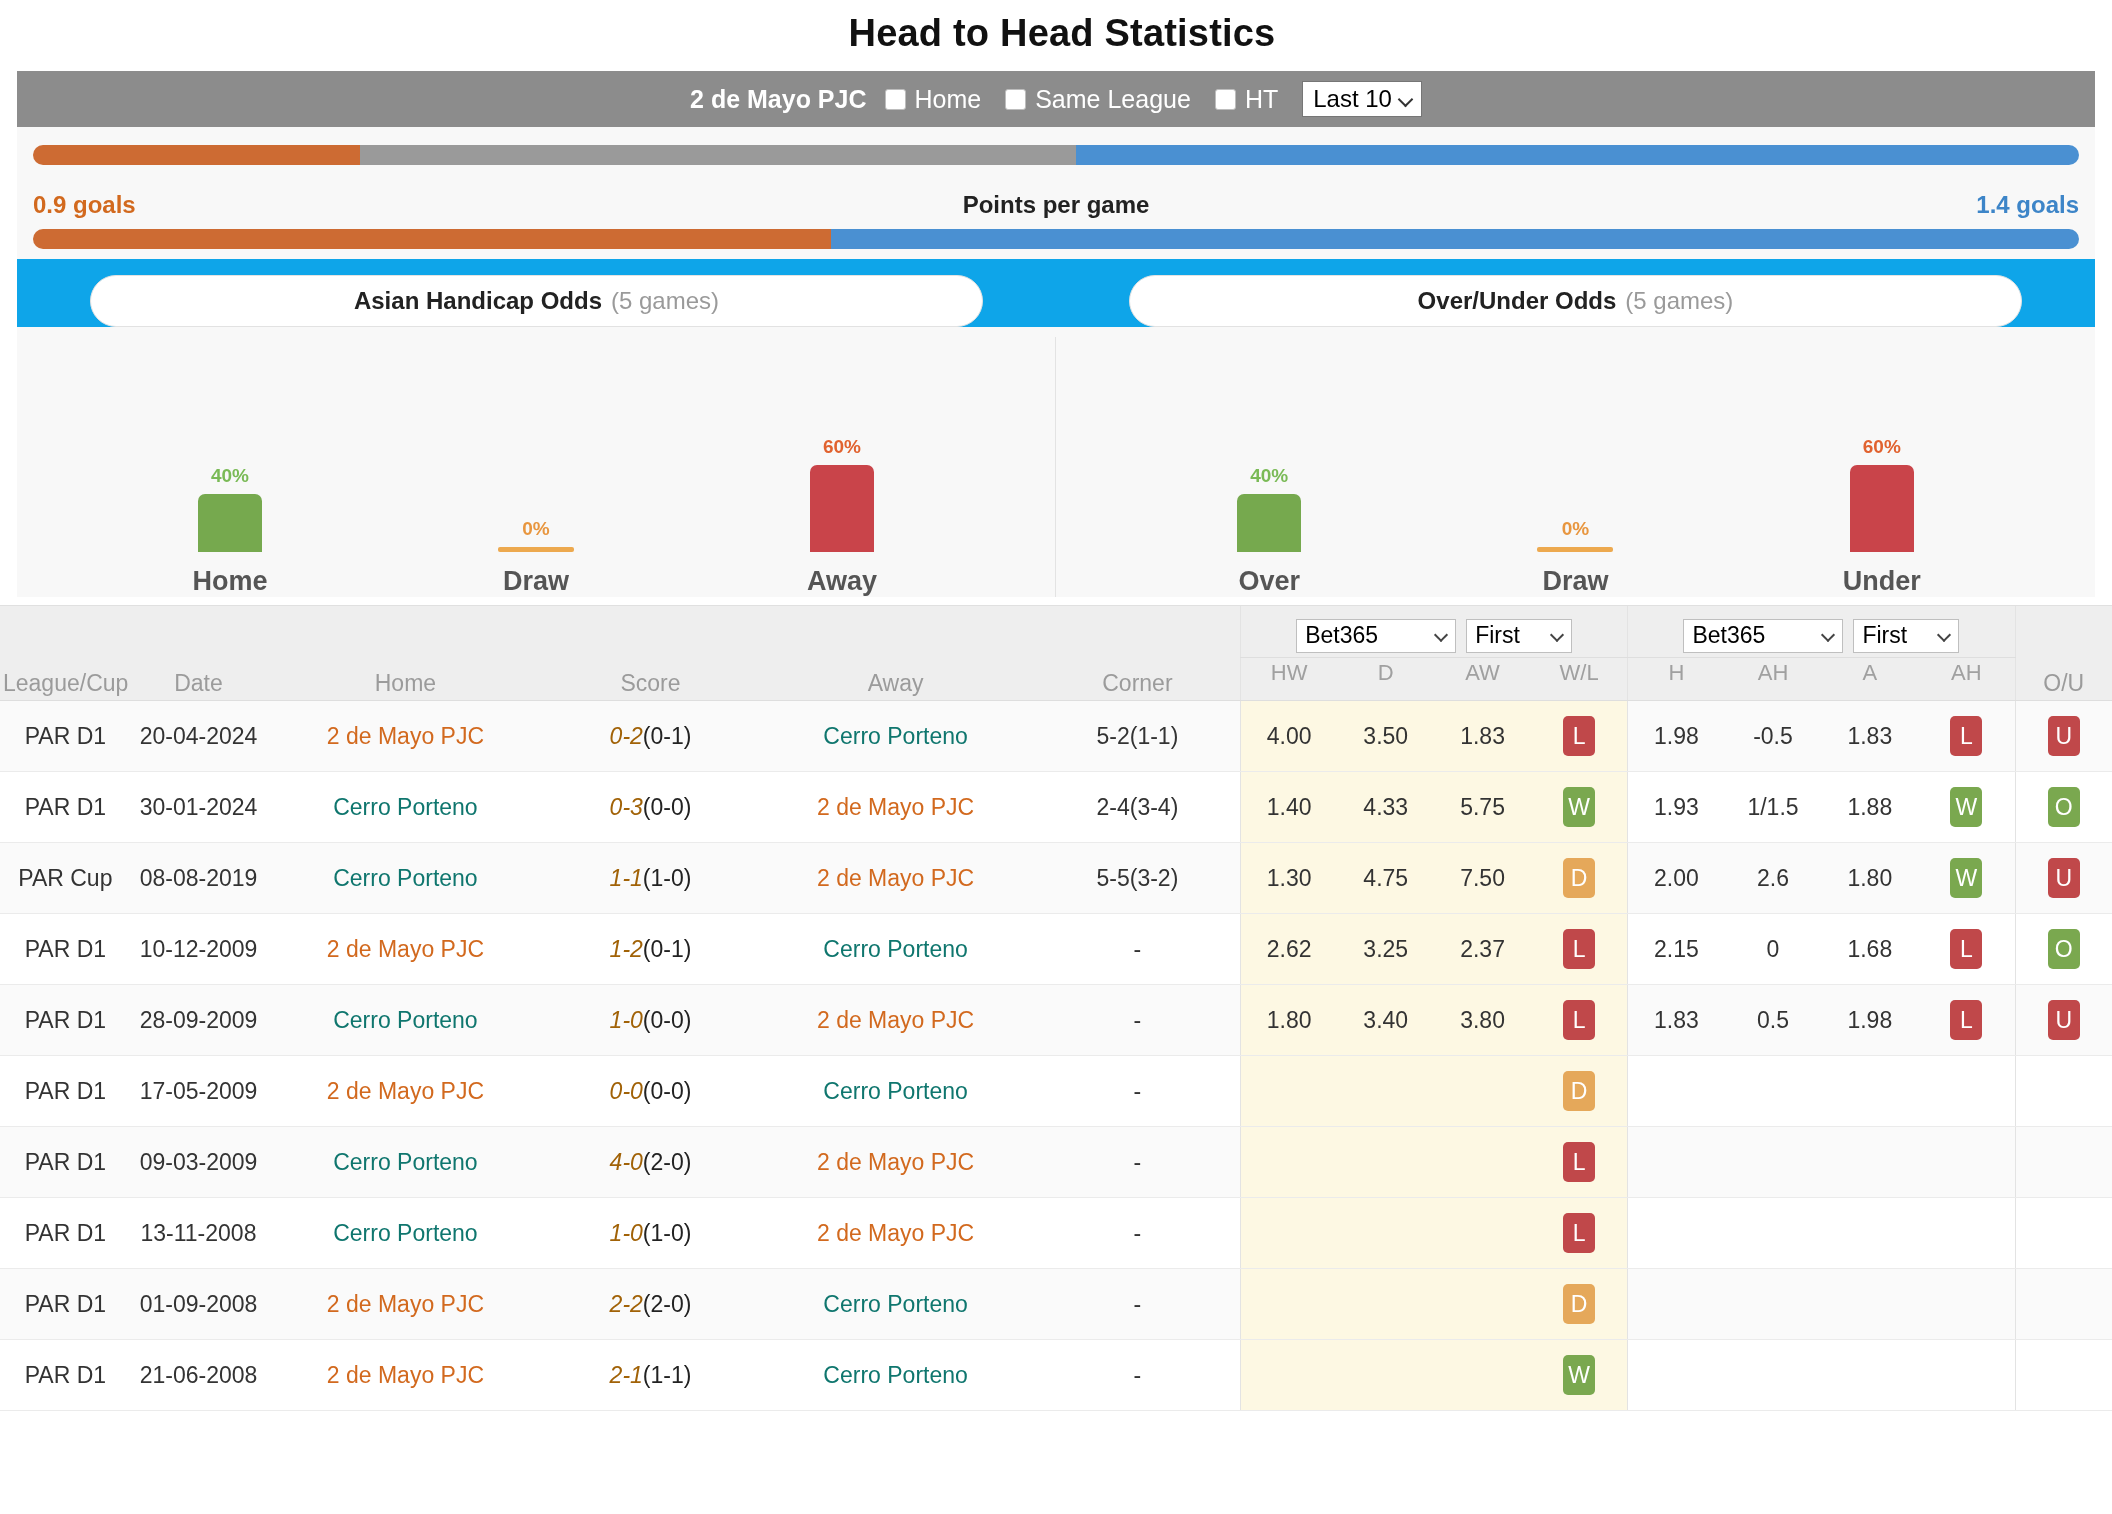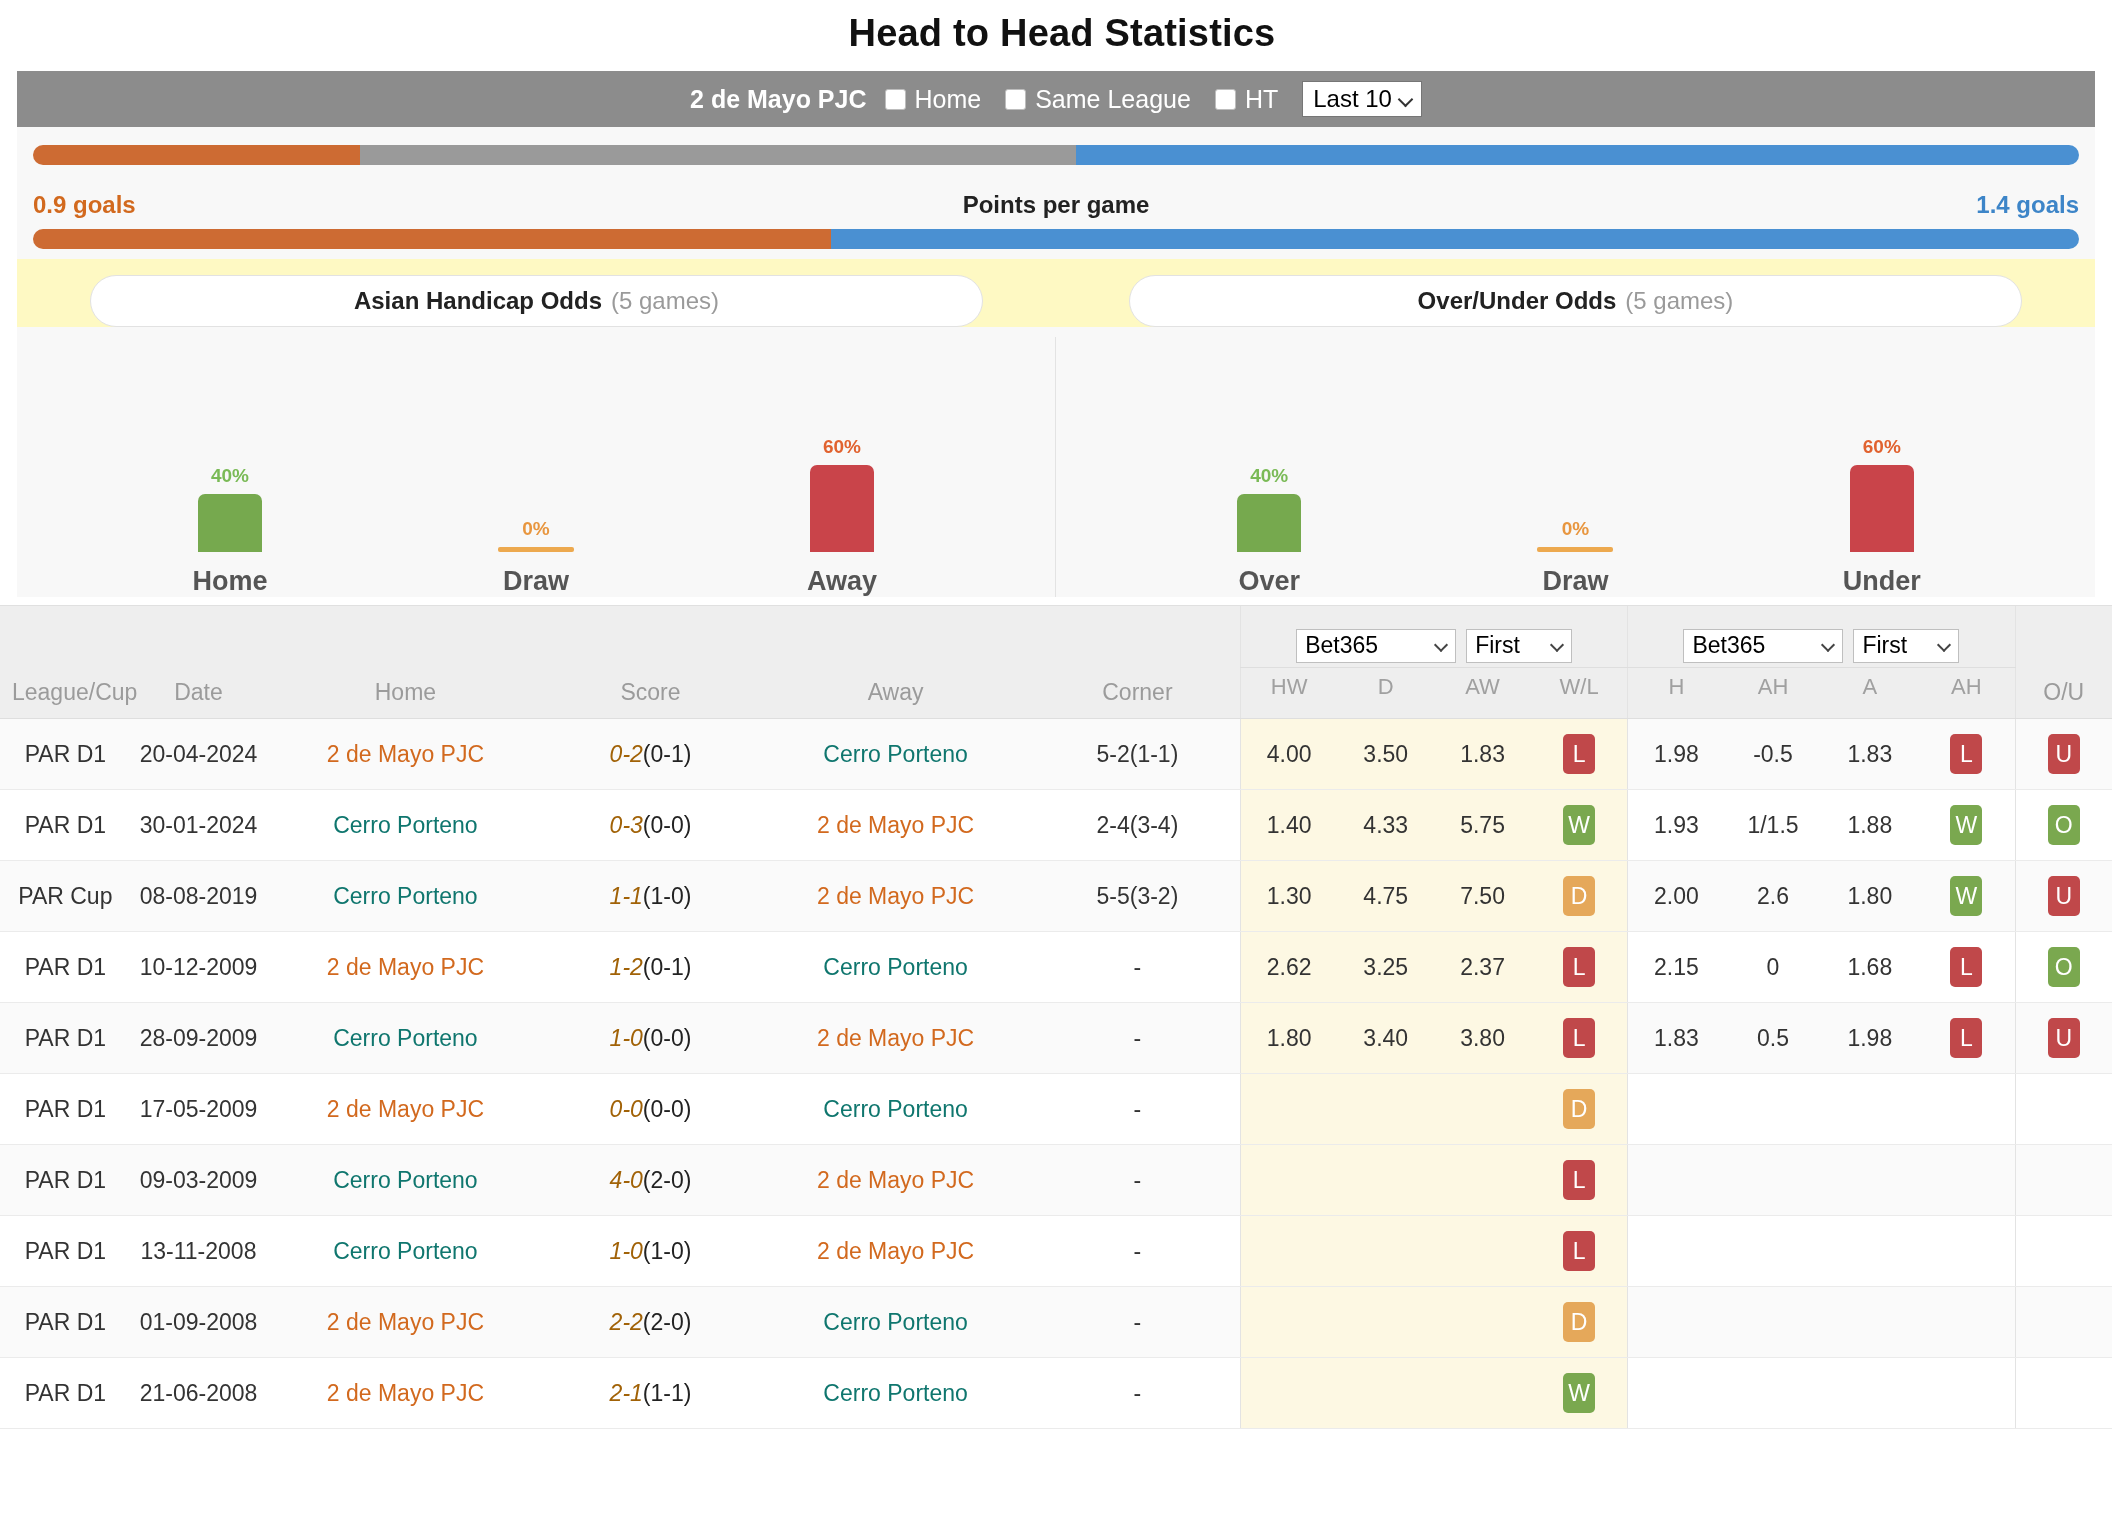--- a/index.html
+++ b/index.html
@@ -123,21 +123,21 @@
   .seg-orange { background: #cd6b33; }
   .seg-gray   { background: #9a9a9a; }
   .seg-blue   { background: #4a90d2; }
 
   .spacer-20 { height: 26px; }
 
   
   .pills-row {
     display: flex;
     margin: 0 17px;
-    background: #fef9c3;
+    background: #0ea5e9;
     padding: 16px 0 0 0;
     align-items: flex-end;
   }
   .pill-cell {
     width: 50%;
     display: flex;
     justify-content: center;
   }
   .pill {
     width: 86%;
@@ -216,21 +216,21 @@
     border-collapse: collapse;
     font-size: 23px;
     table-layout: fixed;
   }
   table.h2h thead th {
     background: #eeeeee;
     color: #9b9b9b;
     font-weight: normal;
     font-size: 23px;
     text-align: center;
-    padding: 12px;
+    padding: 3px;
     vertical-align: bottom;
     border-top: 1px solid #e0e0e0;
     border-bottom: 1px solid #dedede;
   }
   .th-plain { height: 88px; vertical-align: middle; }
   .sel-head-cell { padding: 0 !important; }
   .sel-head-inner {
     display: flex;
     align-items: center;
     justify-content: center;

